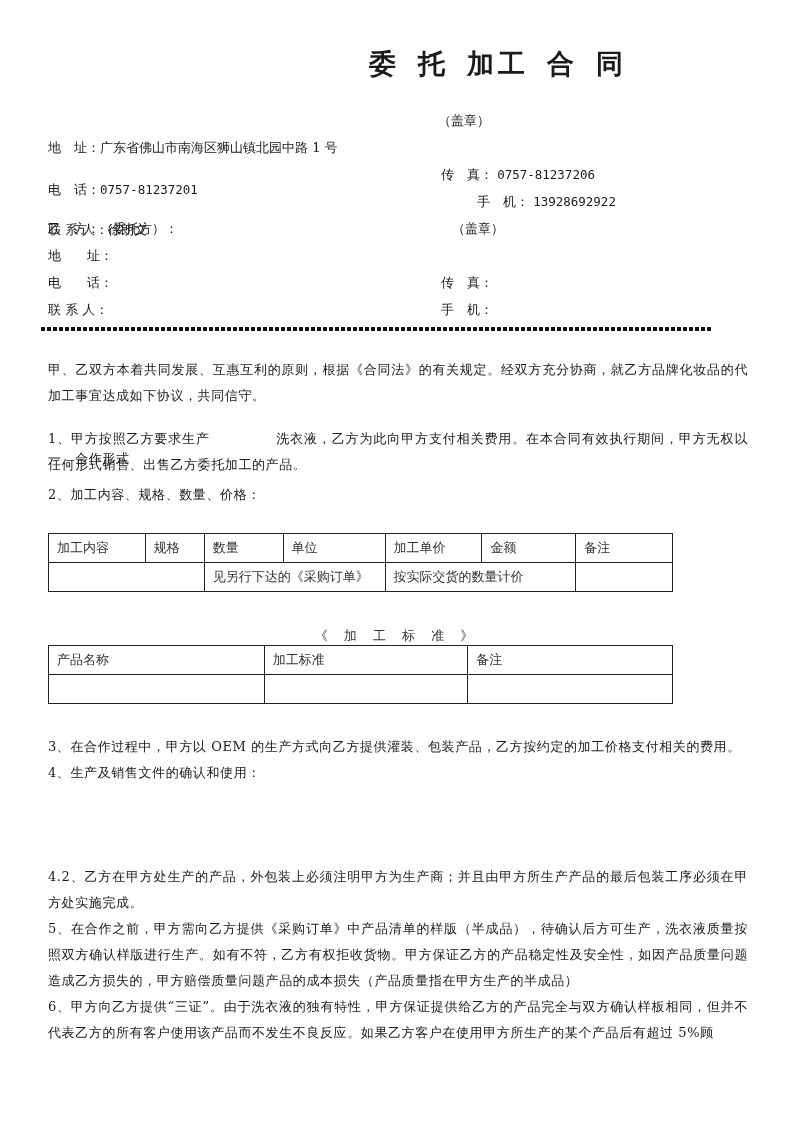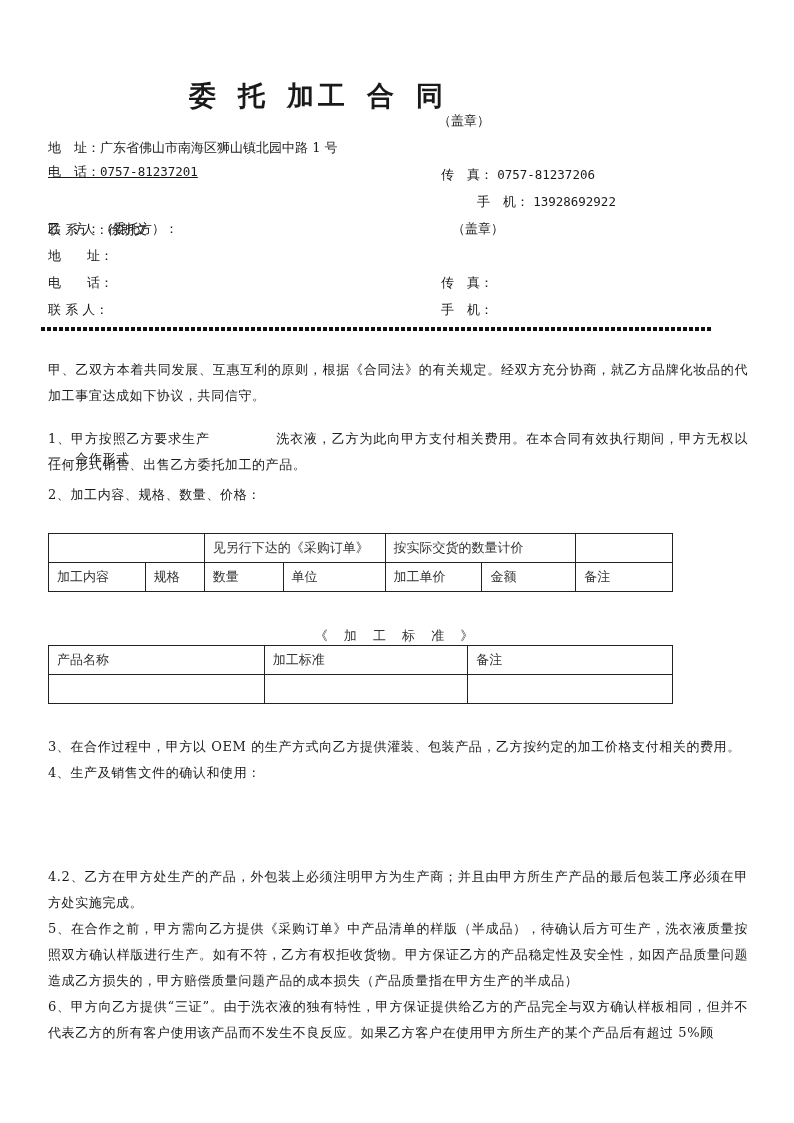--- a/index.html
+++ b/index.html
@@ -19,26 +19,25 @@
       position: absolute;
       left: 0; top: 0;
       width: 794px;
       height: 1123px;
     }
     .title {
       position: absolute;
       left: 0;
       width: 636px;
       top: 46px;
-      text-align: center;
+      text-align: right;
       font-size: 27px;
       font-weight: bold;
       letter-spacing: 4px;
       font-family: "DejaVu Serif", "Liberation Serif", serif;
-      margin-top: 32px;
     }
     .title span { display: inline-block; margin: 0 9px; }
     .line {
       position: absolute;
       font-size: 13px;
       line-height: 16px;
       white-space: nowrap;
     }
     .mono {
       font-family: "DejaVu Sans Mono", "Liberation Mono", monospace;
@@ -93,21 +92,21 @@
   <div class="title">
     <span>委</span><span>托</span><span>加工</span><span>合</span><span>同</span>
   </div>
 
   <div class="line" style="left:438px; top:113px;">（盖章）</div>
 
   <div class="line" style="left:48px; top:140px;">
     <span>地　址：</span><span>广东省佛山市南海区狮山镇北园中路 1 号</span>
   </div>
 
-  <div class="line" style="left:48px; top:164px;text-decoration:underline;">
+  <div class="line" style="left:48px; top:182px;">
     <span>电　话：</span><span class="mono">0757-81237201</span>
   </div>
   <div class="line" style="left:441px; top:167px;">
     <span>传　真：</span>&nbsp;<span class="mono">0757-81237206</span>
   </div>
 
   <div class="line" style="left:48px; top:194px;margin-top:28px;">
     <span>联 系 人：</span><span>徐朗文</span>
   </div>
   <div class="line" style="left:441px; top:194px;margin-left:36px;">
@@ -137,33 +136,33 @@
       <col style="width:97px">
         <col style="width:59px">
         <col style="width:79px">
         <col style="width:102px">
         <col style="width:97px">
         <col style="width:94px">
         <col style="width:97px">
     </colgroup>
     <tbody>
         <tr>
-      <td colspan="2"></td>
-      <td colspan="2">见另行下达的《采购订单》</td>
-      <td colspan="2">按实际交货的数量计价</td>
-      <td></td>
-    </tr>
-    <tr>
       <td>加工内容</td>
       <td>规格</td>
       <td>数量</td>
       <td>单位</td>
       <td>加工单价</td>
       <td>金额</td>
       <td>备注</td>
+    </tr>
+    <tr>
+      <td colspan="2"></td>
+      <td colspan="2">见另行下达的《采购订单》</td>
+      <td colspan="2">按实际交货的数量计价</td>
+      <td></td>
     </tr>
   </tbody>
     </table>
 
   <div class="caption">《 加 工 标 准 》</div>
   <table class="grid" style="left:48px; top:645px; width:625px;">
     <colgroup>
       <col style="width:216px">
         <col style="width:204px">
         <col style="width:205px">

